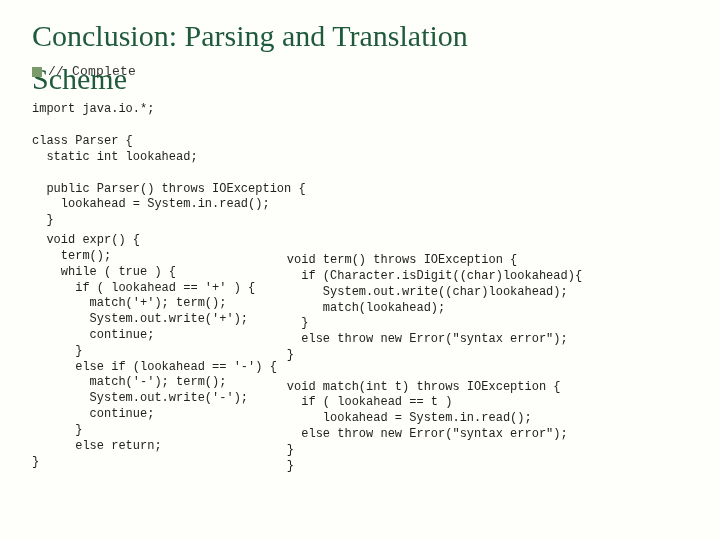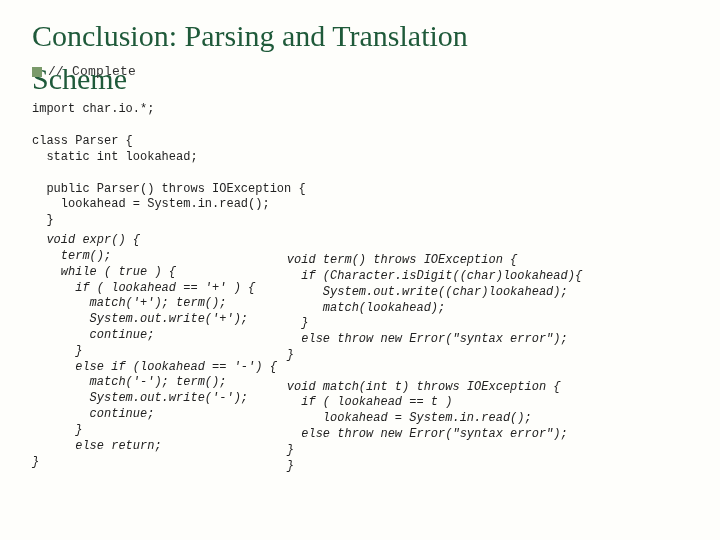--- a/index.html
+++ b/index.html
@@ -64,41 +64,40 @@
     display: flex;
     gap: 10px;
     margin-top: 4px;
   }
   .col-left, .col-right {
     font-family: "Courier New", monospace;
     font-size: 12px;
     color: #222;
     white-space: pre;
     line-height: 1.32;
-    font-style: italic;
   }
   .col-left { flex: 0 0 auto; }
   .col-right { flex: 1 1 auto; margin-top: 20px; }
 </style>
 </head>
 <body>
 
 <div class="slide">
 
   <div class="title">Conclusion: Parsing and Translation</div>
 
   <div class="title-line2-wrap">
     <span class="title-overlap">Scheme</span>
     <div class="bullet-row">
       <span class="bullet-sq"></span>
       <span class="bullet-text">// Complete</span>
     </div>
   </div>
 
-  <div class="code-block">import char.io.*;
+  <div class="code-block">import java.io.*;
 
 class Parser {
   static int lookahead;
 
   public Parser() throws IOException {
     lookahead = System.in.read();
   }</div>
 
   <div class="columns">
     <div class="col-left">  void expr() {

